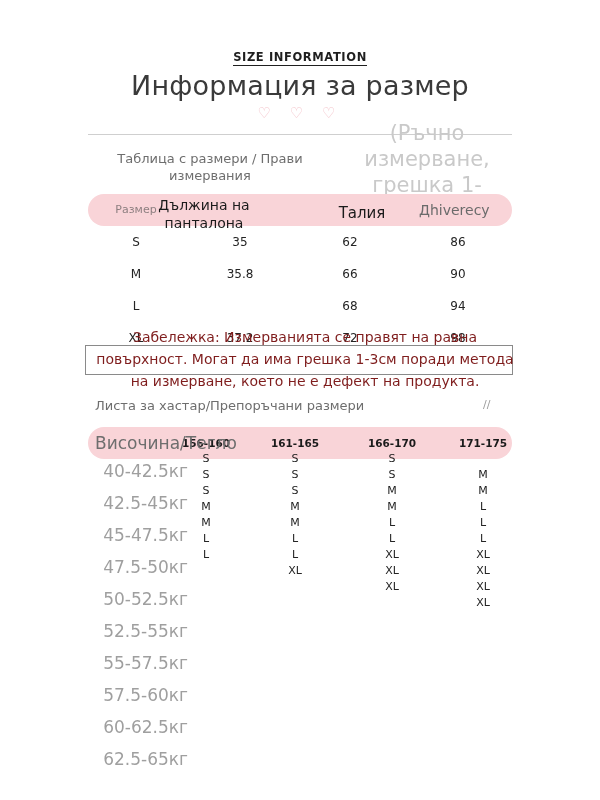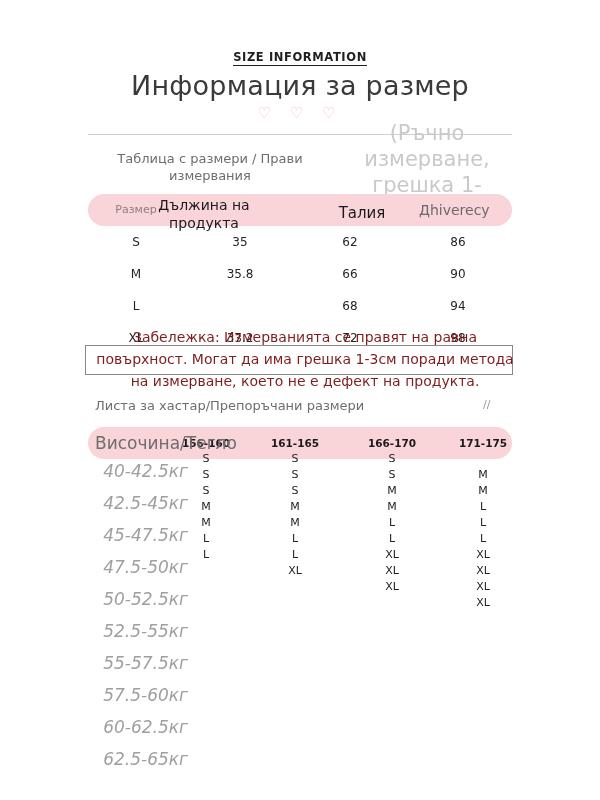--- a/index.html
+++ b/index.html
@@ -250,21 +250,20 @@
 
   
   .wt-label {
     position: absolute;
     left: 80px;
     width: 108px;
     text-align: right;
     font-size: 17px;
     color: #9f9f9f;
     white-space: nowrap;
-    font-style: italic;
   }
 </style>
 </head>
 <body>
 
 <div class="page">
 
   <div class="eyebrow">
     <span>SIZE INFORMATION</span>
   </div>
@@ -310,21 +309,21 @@
     </div>
 
     <div class="row">
       <div class="cell c0">XL</div>
       <div class="cell c1">37.2</div>
       <div class="cell c2">72</div>
       <div class="cell c3">98</div>
     </div>
   </div>
 
-  <div class="ovf-head" id="ovf-len">Дължина на продукта</div>
+  <div class="ovf-head" id="ovf-len">Дължина на панталона</div>
   <div class="ovf-head" id="ovf-waist">Талия</div>
 
   <div class="note-box"></div>
   <div class="note">Забележка: Измерванията се правят на равна повърхност. Могат да има грешка 1-3см поради метода на измерване, което не е дефект на продукта.</div>
 
   <div class="caption2">Листа за хастар/Препоръчани размери</div>
   <div class="caption2-mark">//</div>
 
   <div class="pill" id="pill-two"></div>
 

